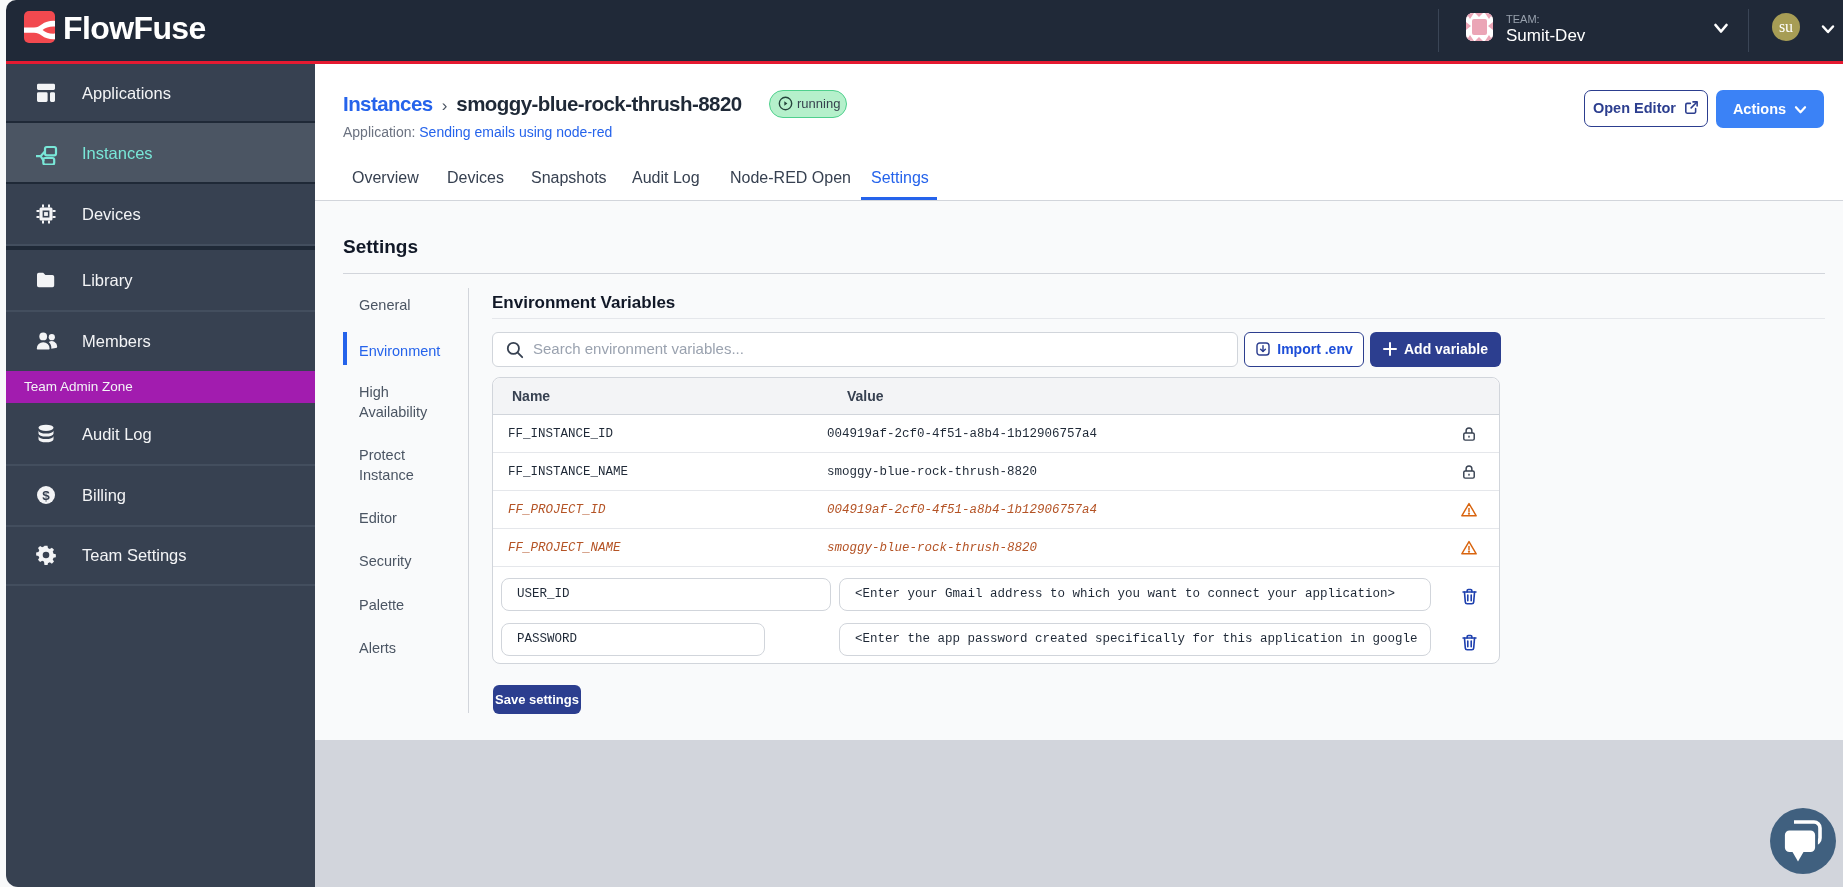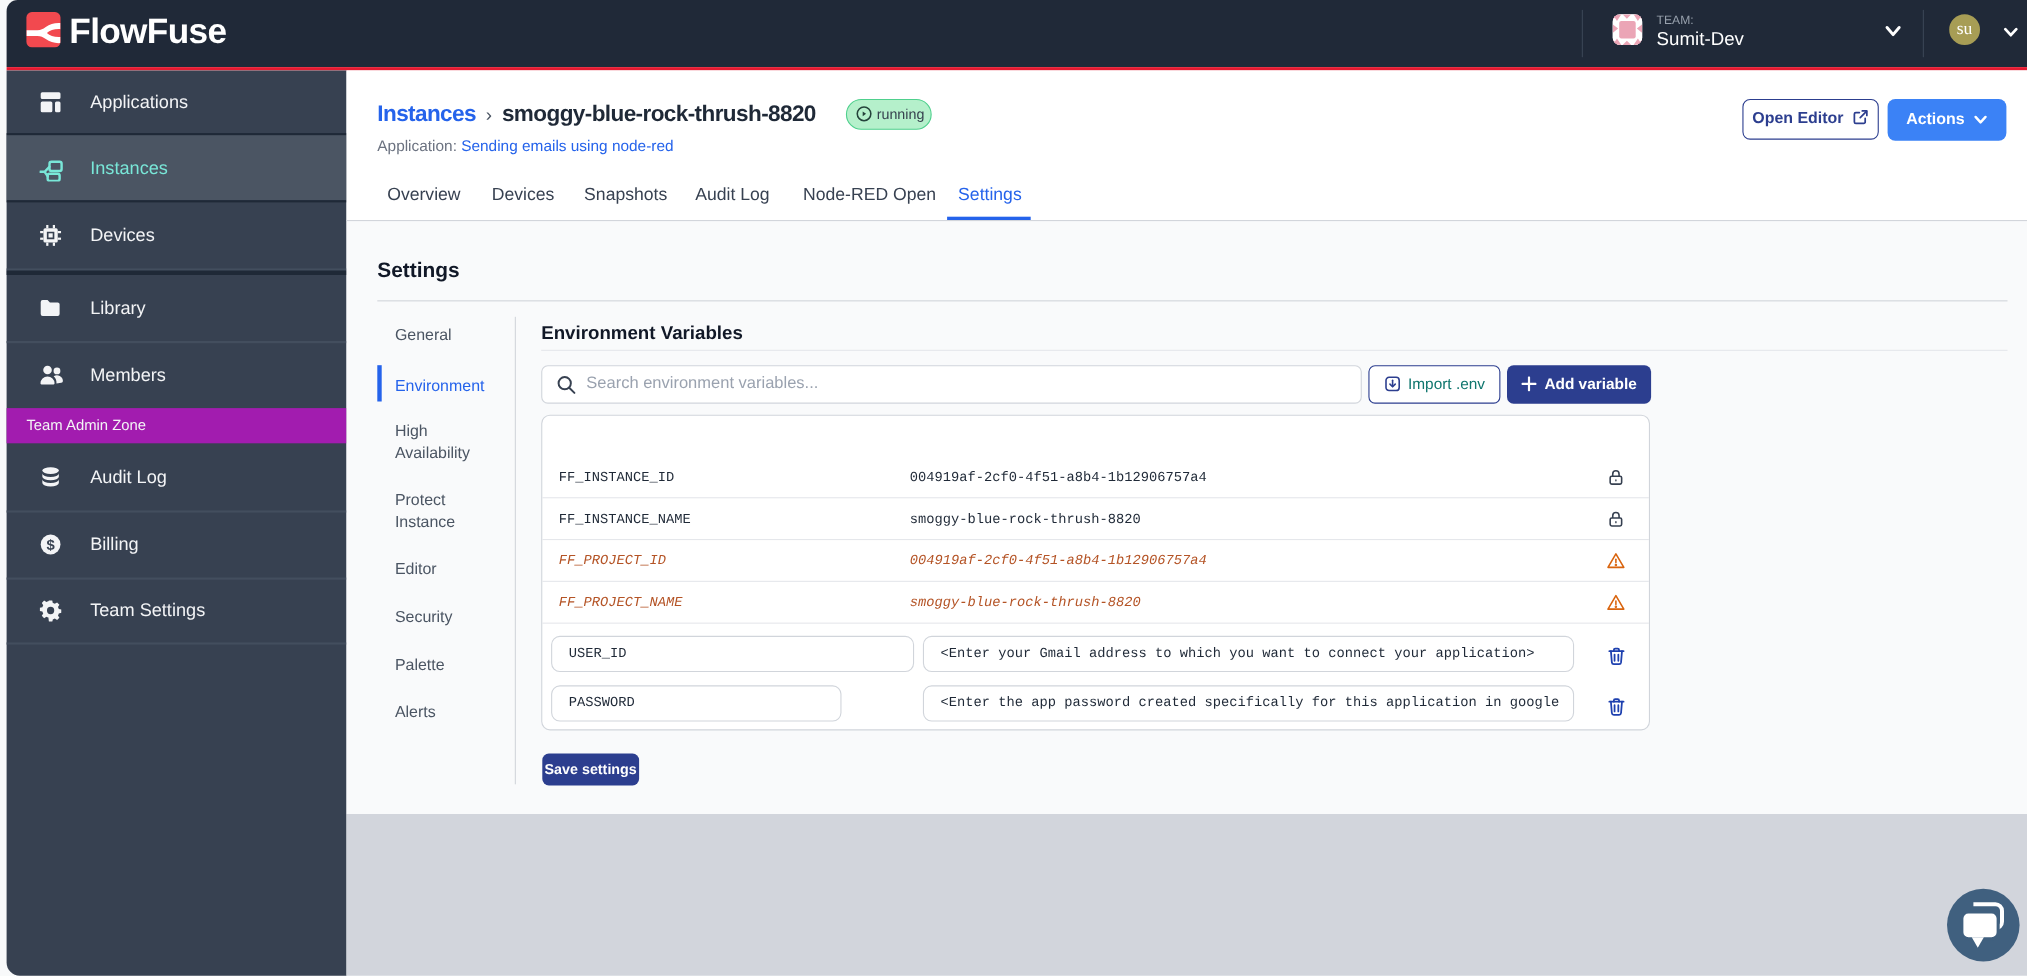--- a/index.html
+++ b/index.html
@@ -45,21 +45,21 @@
 #settingsh { left:343px; top:236px; font-size:19px; font-weight:bold; color:#111827; }
 #sethr { left:343px; top:273px; width:1482px; height:1px; background:#d2d5db; }
 .snav { left:359px; height:20px; line-height:20px; font-size:14.5px; color:#4b5563; white-space:nowrap; }
 #envbar { left:343px; top:332px; width:4px; height:33px; background:#2563eb; }
 #vline { left:468px; top:288px; width:1px; height:425px; background:#d2d5db; }
 
 #envh { left:492px; top:293px; font-size:17px; font-weight:bold; color:#111827; }
 #envhr { left:492px; top:318px; width:1333px; height:1px; background:#e5e7eb; }
 #searchbox { left:492px; top:332px; width:746px; height:35px; background:#fff; border:1px solid #d1d5db; border-radius:6px; }
 #searchph { left:533px; top:340px; font-size:15px; color:#9aa2af; }
-#importbtn { left:1244px; top:332px; width:120px; height:35px; background:#fff; border:1.5px solid #2c3e8f; border-radius:6px; color:#0f766e; font-weight:normal; font-size:14px; line-height:32px; text-align:center; }
+#importbtn { left:1244px; top:332px; width:120px; height:35px; background:#fff; border:1.5px solid #2c3e8f; border-radius:6px; color:#1d4ed8; font-weight:bold; font-size:14px; line-height:32px; text-align:center; }
 #addbtn { left:1370px; top:332px; width:131px; height:35px; background:#2c3e8f; border-radius:6px; color:#fff; font-weight:bold; font-size:14px; line-height:35px; text-align:center; }
 
 #envtable { left:492px; top:377px; width:1008px; height:287px; background:#fff; border:1px solid #d1d5db; border-radius:8px; }
 #thead { left:0; top:0; width:100%; height:37px; background:#f3f4f6; border-bottom:1px solid #d1d5db; border-radius:8px 8px 0 0; font-size:14px; font-weight:bold; color:#374151; }
 .trow { left:0; width:100%; height:38px; border-bottom:1px solid #e5e7eb; }
 .mono { font-family:"Liberation Mono", monospace; font-size:12.5px; color:#1f2937; }
 .warn { color:#b45325; font-style:italic; }
 .cellname { position:absolute; left:15px; top:50%; margin-top:-8px; height:16px; line-height:16px; }
 .cellval { position:absolute; left:334px; top:50%; margin-top:-8px; height:16px; line-height:16px; }
 .rowicon { position:absolute; left:967px; top:50%; margin-top:-9px; }
@@ -234,20 +234,24 @@
       <g fill="none" stroke="#2c3e8f" stroke-width="1.8" stroke-linecap="round" stroke-linejoin="round">
         <rect x="2.5" y="2.5" width="15" height="15" rx="3.5"></rect>
         <path d="M10 5.8 V13"></path>
         <path d="M7 10.2 L10 13.2 L13 10.2"></path>
       </g>
     </svg>Import .env</div>
 <div id="addbtn" class="abs"><svg width="14" height="14" viewBox="0 0 14 14" style="vertical-align:-2px; margin-right:7px;">
       <path d="M7 1 V13 M1 7 H13" stroke="#fff" stroke-width="2" stroke-linecap="round"></path>
     </svg>Add variable</div>
 <div id="envtable" class="abs">
+ <div id="thead" class="abs">
+      <span class="abs" style="left:19px; top:10px;">Name</span>
+      <span class="abs" style="left:354px; top:10px;">Value</span>
+    </div>
  <div class="trow abs" style="top:37px;">
   <span class="cellname mono">FF_INSTANCE_ID</span>
       <span class="cellval mono">004919af-2cf0-4f51-a8b4-1b12906757a4</span>
   <svg class="rowicon" width="18" height="18" viewBox="0 0 20 20" fill="none" stroke="#374151" stroke-width="1.6">
         <rect x="4.2" y="8.8" width="11.6" height="8" rx="1.6"></rect>
         <path d="M6.8 8.8 V6.5 a3.2 3.2 0 0 1 6.4 0 V8.8"></path>
         <rect x="9.3" y="11.8" width="1.4" height="2.4" rx="0.7" fill="#374151" stroke="none"></rect>
       </svg>
  </div>
  <div class="trow abs" style="top:75px;">

